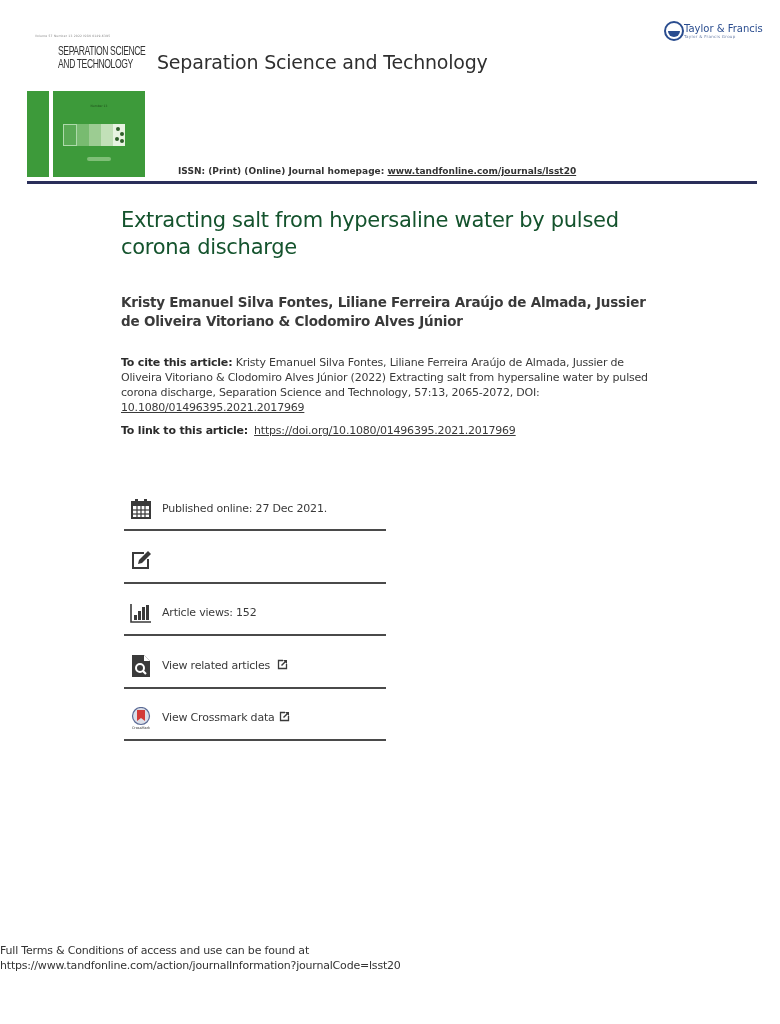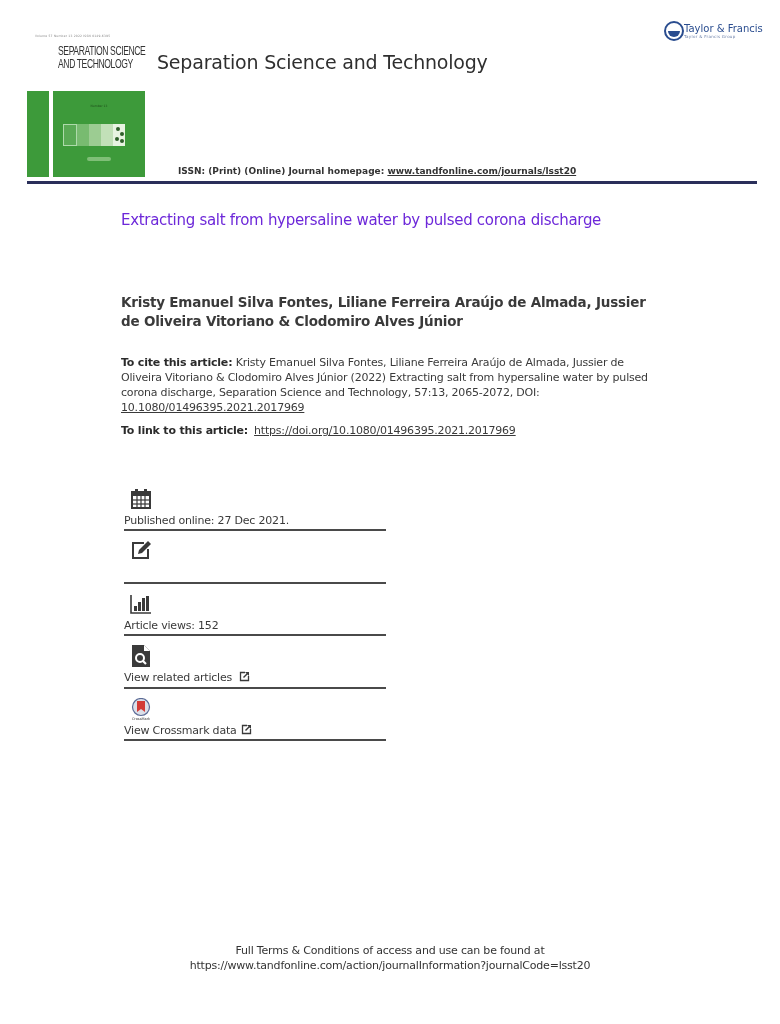--- a/index.html
+++ b/index.html
@@ -28,38 +28,38 @@
   .tf-circle { width: 20px; height: 20px; border-radius: 50%; border: 2px solid #2a4d8f; position: relative; overflow: hidden; }
   .tf-circle::after { content: ""; position: absolute; left: 2px; right: 2px; top: 8px; height: 6px; background: #2a4d8f; border-radius: 0 0 6px 6px; }
   .tf-text { }
   .tf-name { font-size: 10px; color: #2a4d8f; line-height: 11px; font-family: "DejaVu Sans", sans-serif; }
   .tf-sub { font-size: 4px; color: #6b7fa8; line-height: 6px; letter-spacing: 0.3px; }
 
   .issn-line { position: absolute; left: 157px; top: 166px; font-size: 9px; color: #333; font-weight: bold; font-family: "DejaVu Sans", sans-serif; margin-left: 21px; }
   .issn-line a { color: #333; text-decoration: underline; }
   .header-rule { position: absolute; left: 27px; top: 181px; width: 730px; height: 3px; background: #2a2f5a; }
 
-  .article-title { position: absolute; left: 121px; top: 207px; width: 540px; font-size: 15px; line-height: 27px; color: #6d28d9; font-family: "DejaVu Sans", sans-serif; letter-spacing: -0.3px; }
+  .article-title { position: absolute; left: 121px; top: 207px; width: 540px; font-size: 21px; line-height: 27px; color: #14532d; font-family: "DejaVu Sans", sans-serif; letter-spacing: -0.3px; }
   .authors { position: absolute; left: 121px; top: 293px; width: 540px; font-size: 13.5px; line-height: 19px; font-weight: bold; color: #3a3a3a; font-family: "DejaVu Sans", sans-serif; letter-spacing: -0.2px; }
 
   .cite-block { position: absolute; left: 121px; top: 355px; width: 530px; font-size: 11px; line-height: 15px; color: #3a3a3a; font-family: "DejaVu Sans", sans-serif; letter-spacing: -0.2px; }
   .cite-block b { color: #2b2b2b; }
   .cite-block a, .link-block a { color: #3a3a3a; text-decoration: underline; }
   .link-block { position: absolute; left: 121px; top: 424px; font-size: 11px; color: #3a3a3a; font-family: "DejaVu Sans", sans-serif; letter-spacing: -0.2px; }
   .link-block b { color: #2b2b2b; margin-right: 6px; }
 
   .info-list { position: absolute; left: 124px; top: 480px; width: 262px; }
-  .info-row { position: relative; height: 52.5px; display: flex; align-items: flex-start; padding-top: 9px; flex-direction: column; }
+  .info-row { position: relative; height: 52.5px; display: flex; align-items: center; padding-top: 9px; }
   .info-row.has-rule { border-bottom: 2px solid #4a4a4a; }
   .info-row:nth-child(1) { padding-top: 8px; height: 51px; }
   .info-icon { width: 22px; height: 22px; margin-left: 6px; margin-right: 10px; flex: none; position: relative; }
   .info-label { font-size: 11px; color: #3a3a3a; line-height: 22px; font-family: "DejaVu Sans", sans-serif; letter-spacing: -0.2px; }
   .ext-icon { display: inline-block; margin-left: 4px; vertical-align: -1px; }
 
-  .footer { position: absolute; left: 0; top: 943px; width: 780px; text-align: center; font-size: 11px; line-height: 15px; color: #333; font-family: "DejaVu Sans", sans-serif; letter-spacing: -0.2px; }
+  .footer { position: absolute; left: 0; top: 943px; width: 780px; text-align: left; font-size: 11px; line-height: 15px; color: #333; font-family: "DejaVu Sans", sans-serif; letter-spacing: -0.2px; }
 </style>
 </head>
 <body>
 
 <div class="cover-masthead">
   <div class="cover-tiny">Volume 57 Number 13 2022 ISSN 0149-6395</div>
   <div class="cover-title">
     <div>SEPARATION SCIENCE</div>
     <div>AND TECHNOLOGY</div>
   </div>

